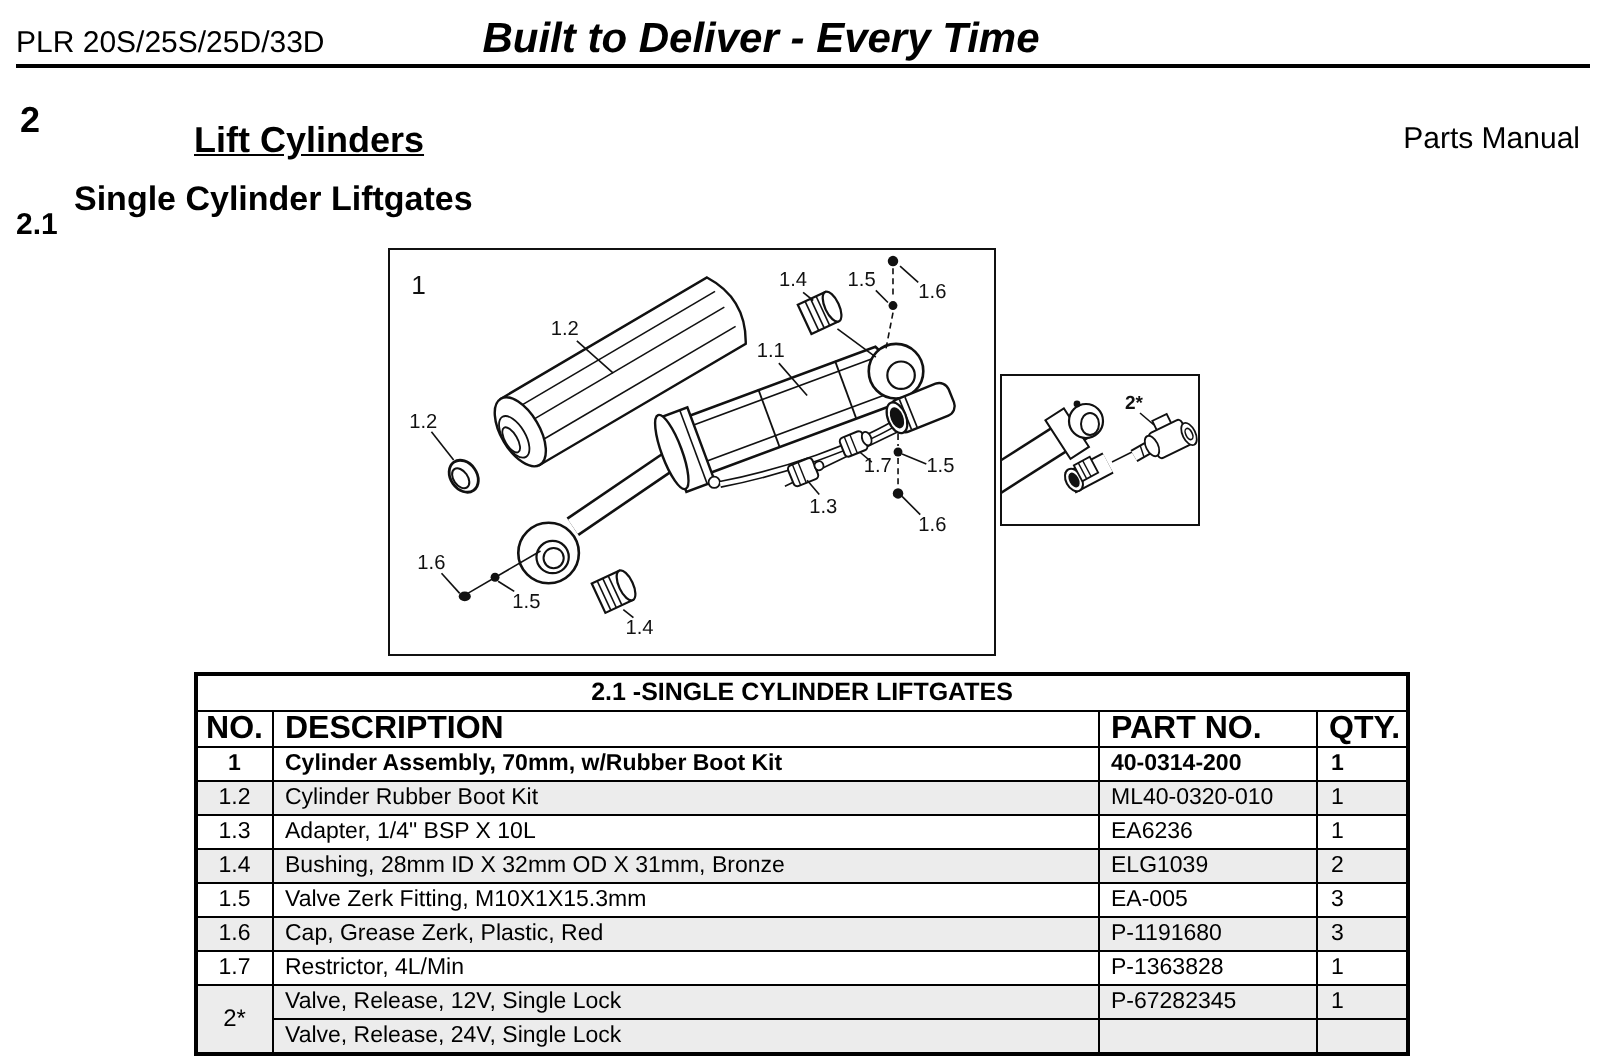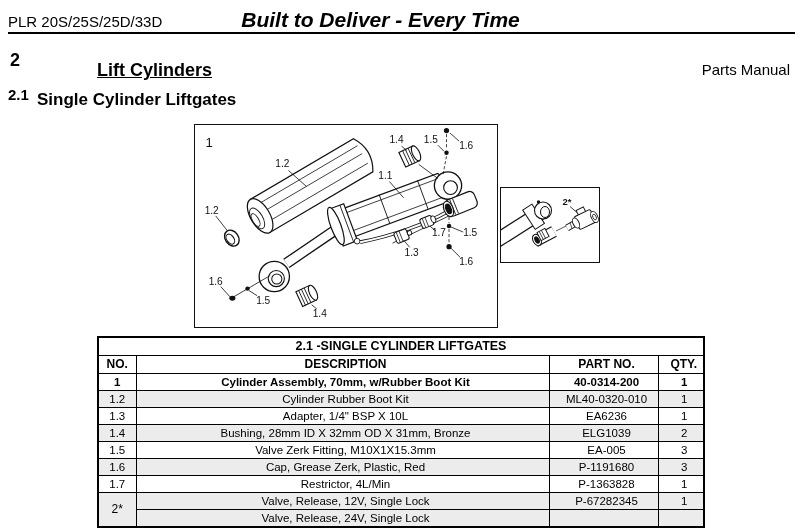--- a/index.html
+++ b/index.html
@@ -9,43 +9,43 @@
   }
   .abs{position:absolute;}
   
   .hdr-left{left:8px;top:13px;font-size:15px;}
   .hdr-center{left:70px;top:8px;width:621px;text-align:center;font-size:21px;font-weight:bold;font-style:italic;}
   .hdr-right{right:10px;top:13px;font-size:15px;margin-top:48px;}
   .hdr-rule{left:8px;top:32px;width:787px;border-top:2px solid #000;}
   
   .sec-num{left:10px;top:50px;font-size:18px;font-weight:bold;}
   .sec-title{left:97px;top:60px;font-size:18px;font-weight:bold;text-decoration:underline;}
-  .sub-num{left:8px;top:86px;font-size:15px;font-weight:bold;}
+  .sub-num{left:8px;top:104px;font-size:15px;font-weight:bold;}
   .sub-title{left:37px;top:90px;font-size:17px;font-weight:bold;}
   
   .diag-main{left:194px;top:124px;width:302px;height:202px;border:1.5px solid #111;background:#fff;overflow:hidden;}
   .diag-inset{left:500px;top:187px;width:98px;height:74px;border:1.3px solid #111;background:#fff;overflow:hidden;}
   svg{display:block;}
   svg text{font-family:"Liberation Sans",sans-serif;fill:#111;}
   .callout{font-size:10px;}
   .fig-label{font-size:13px;}
   .inset-callout{font-size:9.5px;font-weight:bold;}
   
   table.parts{
     position:absolute;left:97px;top:336px;width:606px;
     border-collapse:collapse;table-layout:fixed;
     font-size:11.5px;
   }
   table.parts td,table.parts th{
-    border:1px solid #000;padding:0 0 0 6px;text-align:center;
+    border:1px solid #000;padding:0 0 0 6px;text-align:left;
     height:16px;line-height:15px;overflow:hidden;white-space:nowrap;
   }
   table.parts{border:2px solid #000;}
   table.parts .title-cell{height:17px;text-align:center;font-weight:bold;font-size:12.5px;padding:0;margin-left:40px;}
-  table.parts th{height:17px;font-weight:bold;font-size:12px;}
+  table.parts th{height:17px;font-weight:bold;font-size:16px;}
   table.parts th.c-no, table.parts td.c-no{text-align:center;padding:0;}
   table.parts td.c-qty{padding-left:7px;}
   tr.alt td{background:#ececec;}
   tr.bold-row td{font-weight:bold;}
   td.span-no{text-align:center;font-size:12px;}
 </style>
 </head>
 <body>
 
 <div>

